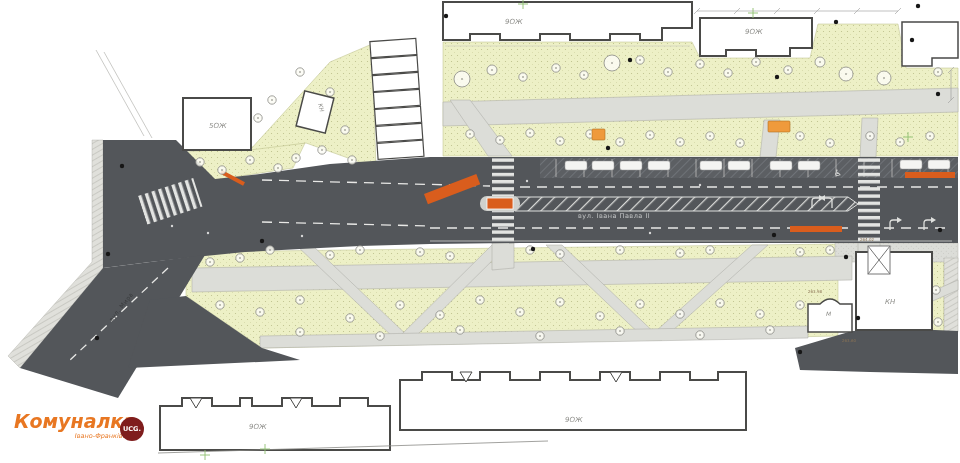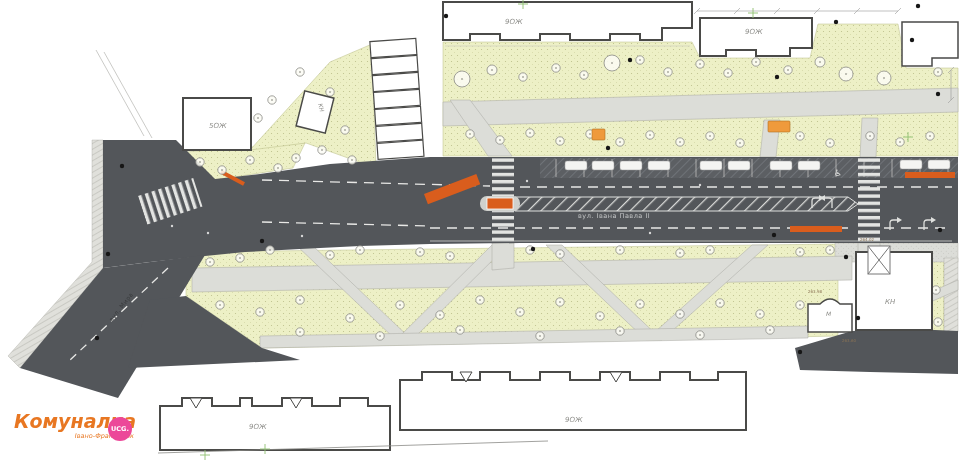--- a/index.html
+++ b/index.html
@@ -7,22 +7,22 @@
           font-family:"DejaVu Sans",sans-serif;}
   svg text{font-family:"DejaVu Sans",sans-serif;}
   .bldg-label{font-size:7px;font-style:italic;fill:#8f8f8b;}
   .bldg-label-sm{font-size:6px;font-style:italic;fill:#8f8f8b;}
   .elev-label{font-size:4px;fill:#8b7355;}
   .street-main{font-size:6.5px;fill:#c6c8c9;letter-spacing:.5px;}
   .street-side{font-size:6px;fill:#3a3c3e;letter-spacing:.4px;}
   .logo{position:absolute;left:14px;top:412px;width:120px;}
   .logo-title{font-size:19px;font-weight:bold;font-style:italic;color:#e87722;line-height:1;}
   .logo-sub{font-size:6.5px;font-style:italic;color:#e87722;text-align:right;margin-top:1px;}
-  .badge{position:absolute;left:108px;top:417px;width:24px;height:24px;border-radius:50%;
-         background:#ec4899;color:#fff;font-size:6.5px;font-weight:bold;
+  .badge{position:absolute;left:120px;top:417px;width:24px;height:24px;border-radius:50%;
+         background:#7f1d1d;color:#fff;font-size:6.5px;font-weight:bold;
          display:flex;align-items:center;justify-content:center;}
 </style>
 </head>
 <body>
 
 <div class="canvas">
 <svg width="960" height="463" viewBox="0 0 960 463">
   <defs>
     <pattern id="lawnDots" patternUnits="userSpaceOnUse" width="6" height="6">
       <rect width="6" height="6" fill="#edf0c6"></rect>

